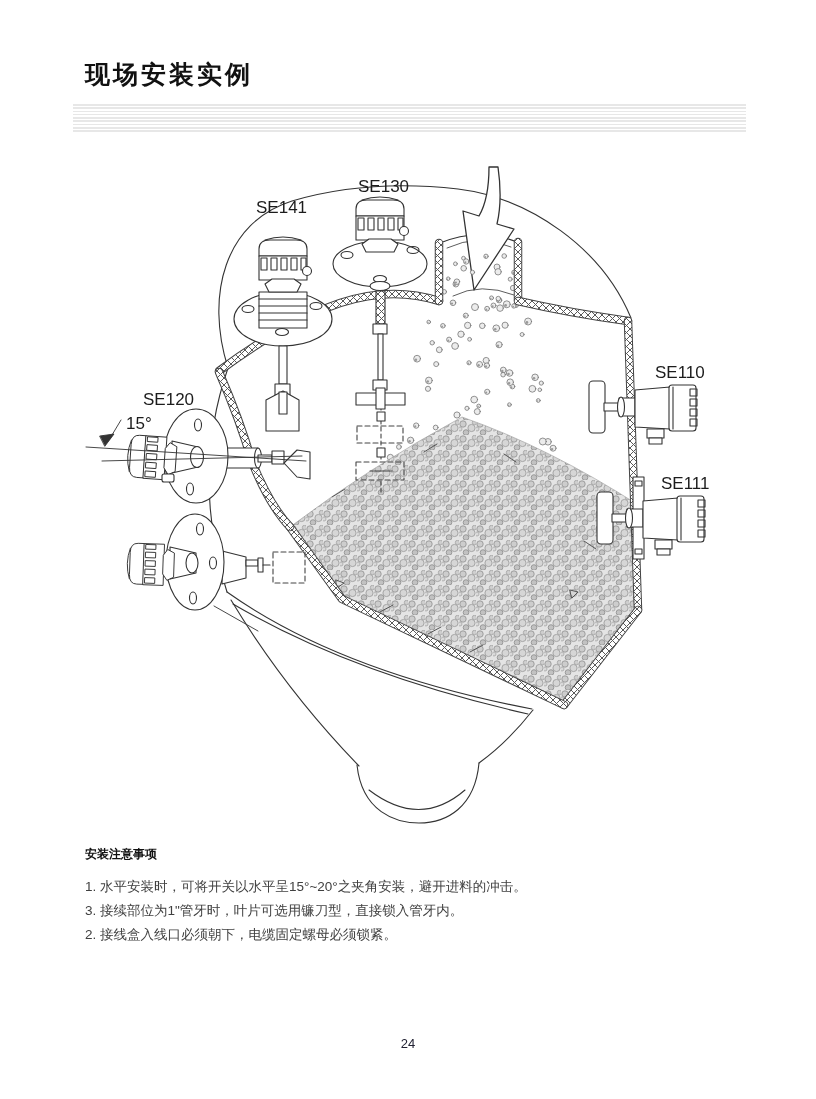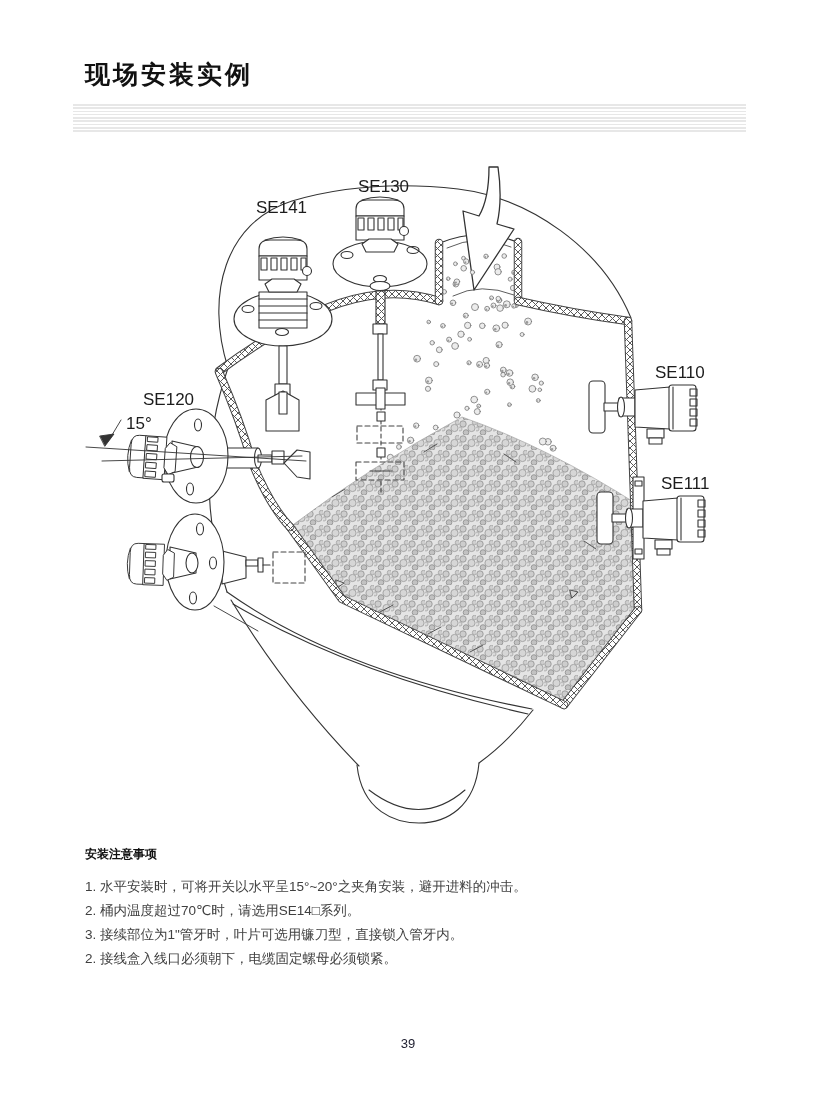--- a/index.html
+++ b/index.html
@@ -383,19 +383,18 @@
       <text class="lbl" x="143" y="405">SE120</text>
       <text class="lbl" x="126" y="429">15°</text>
       <text class="lbl" x="655" y="378">SE110</text>
       <text class="lbl" x="661" y="489">SE111</text>
     </g>
   </svg>
 
   <div class="notes">
     <div class="notes-heading">安装注意事项</div>
     <div class="note">1. 水平安装时，可将开关以水平呈15°~20°之夹角安装，避开进料的冲击。</div>
-    <div class="note">2. 桶内温度超过70℃时，请选用SE14□系列。</div>
     <div class="note">3. 接续部位为1"管牙时，叶片可选用镰刀型，直接锁入管牙内。</div>
     <div class="note">2. 接线盒入线口必须朝下，电缆固定螺母必须锁紧。</div>
   </div>
 
-  <div class="page-number">39</div>
+  <div class="page-number">24</div>
 </div>
 
 </body></html>

